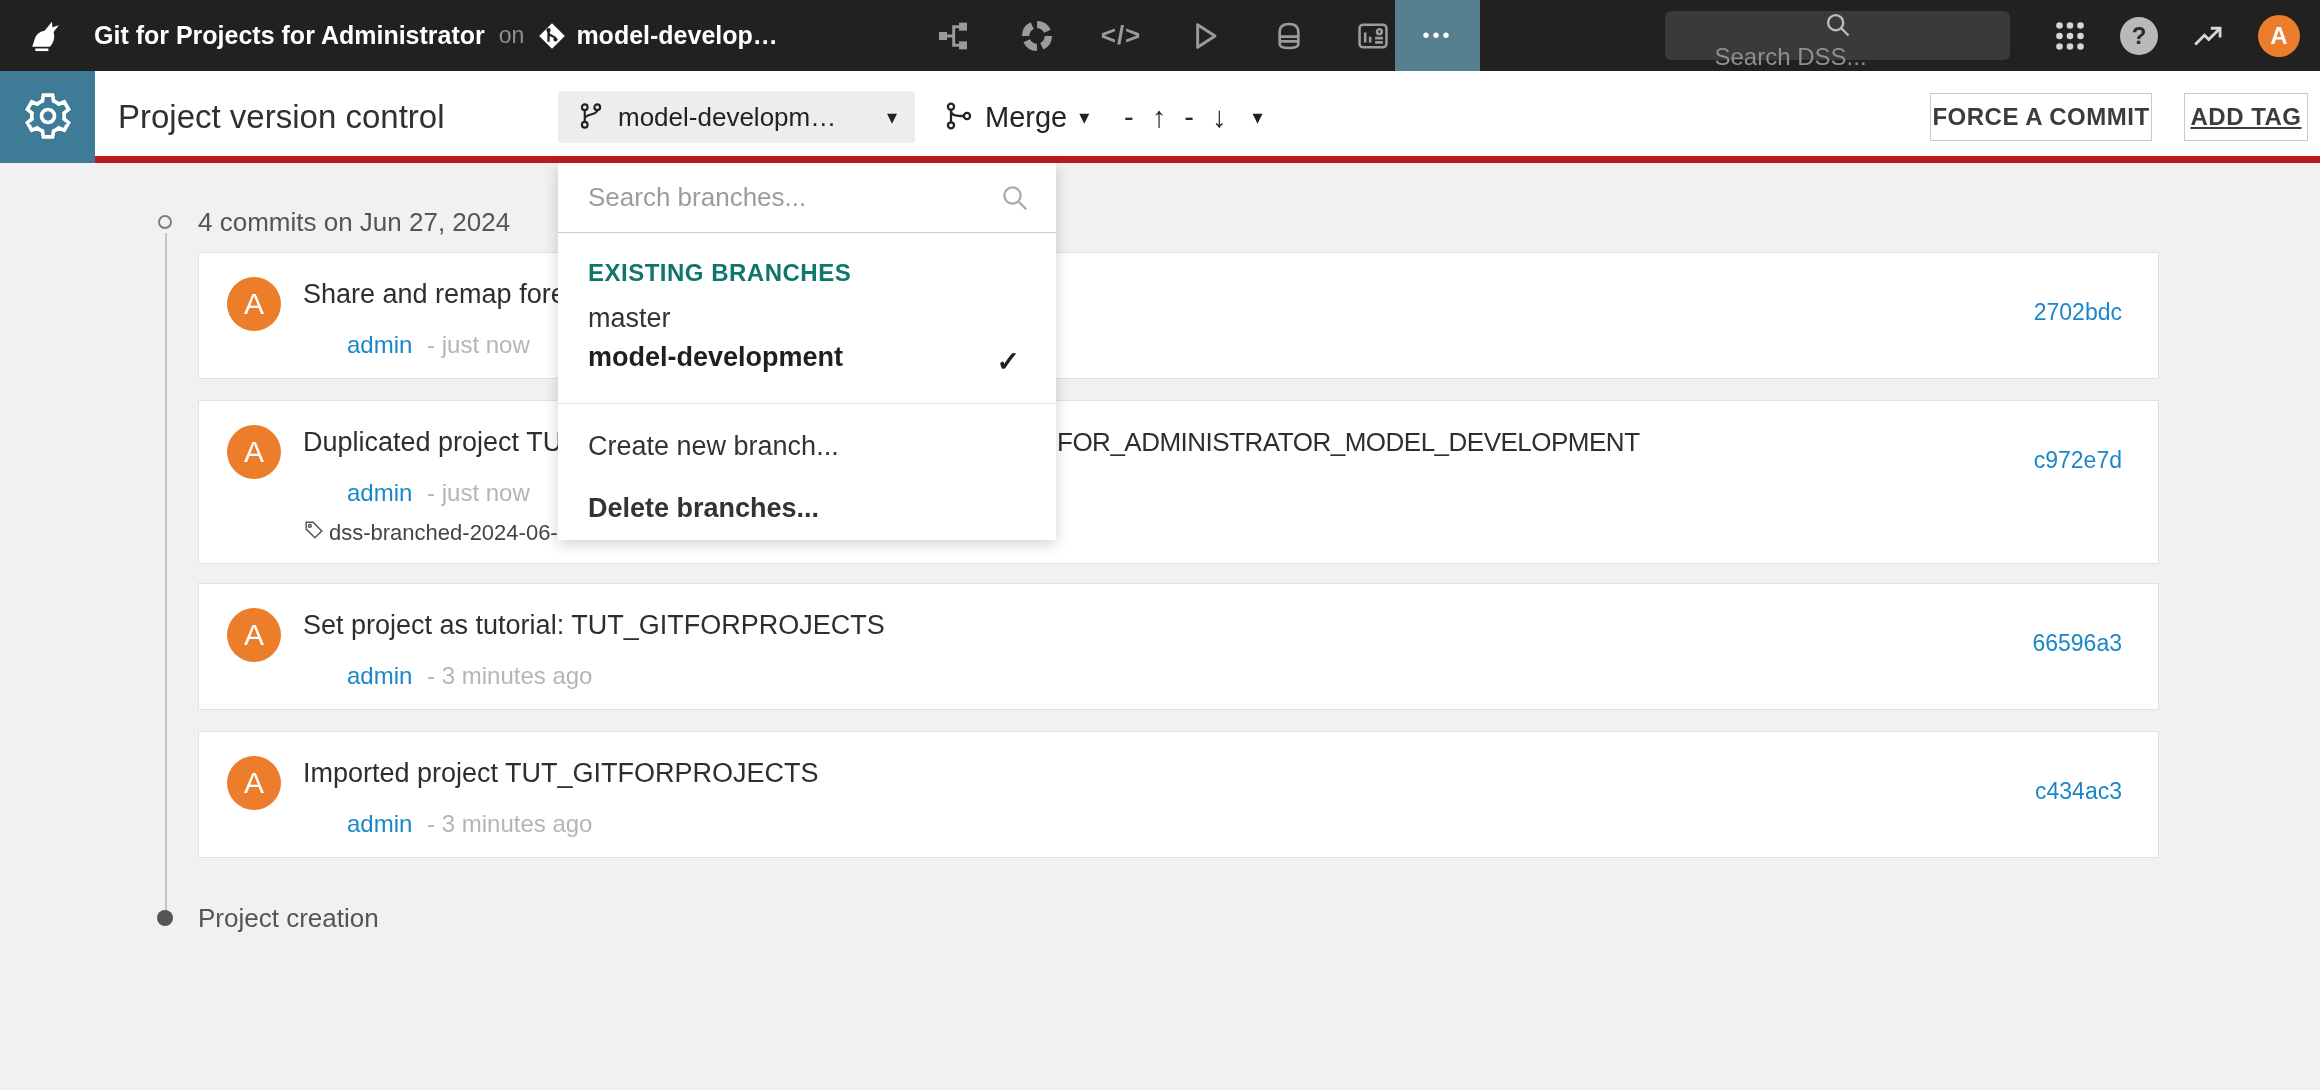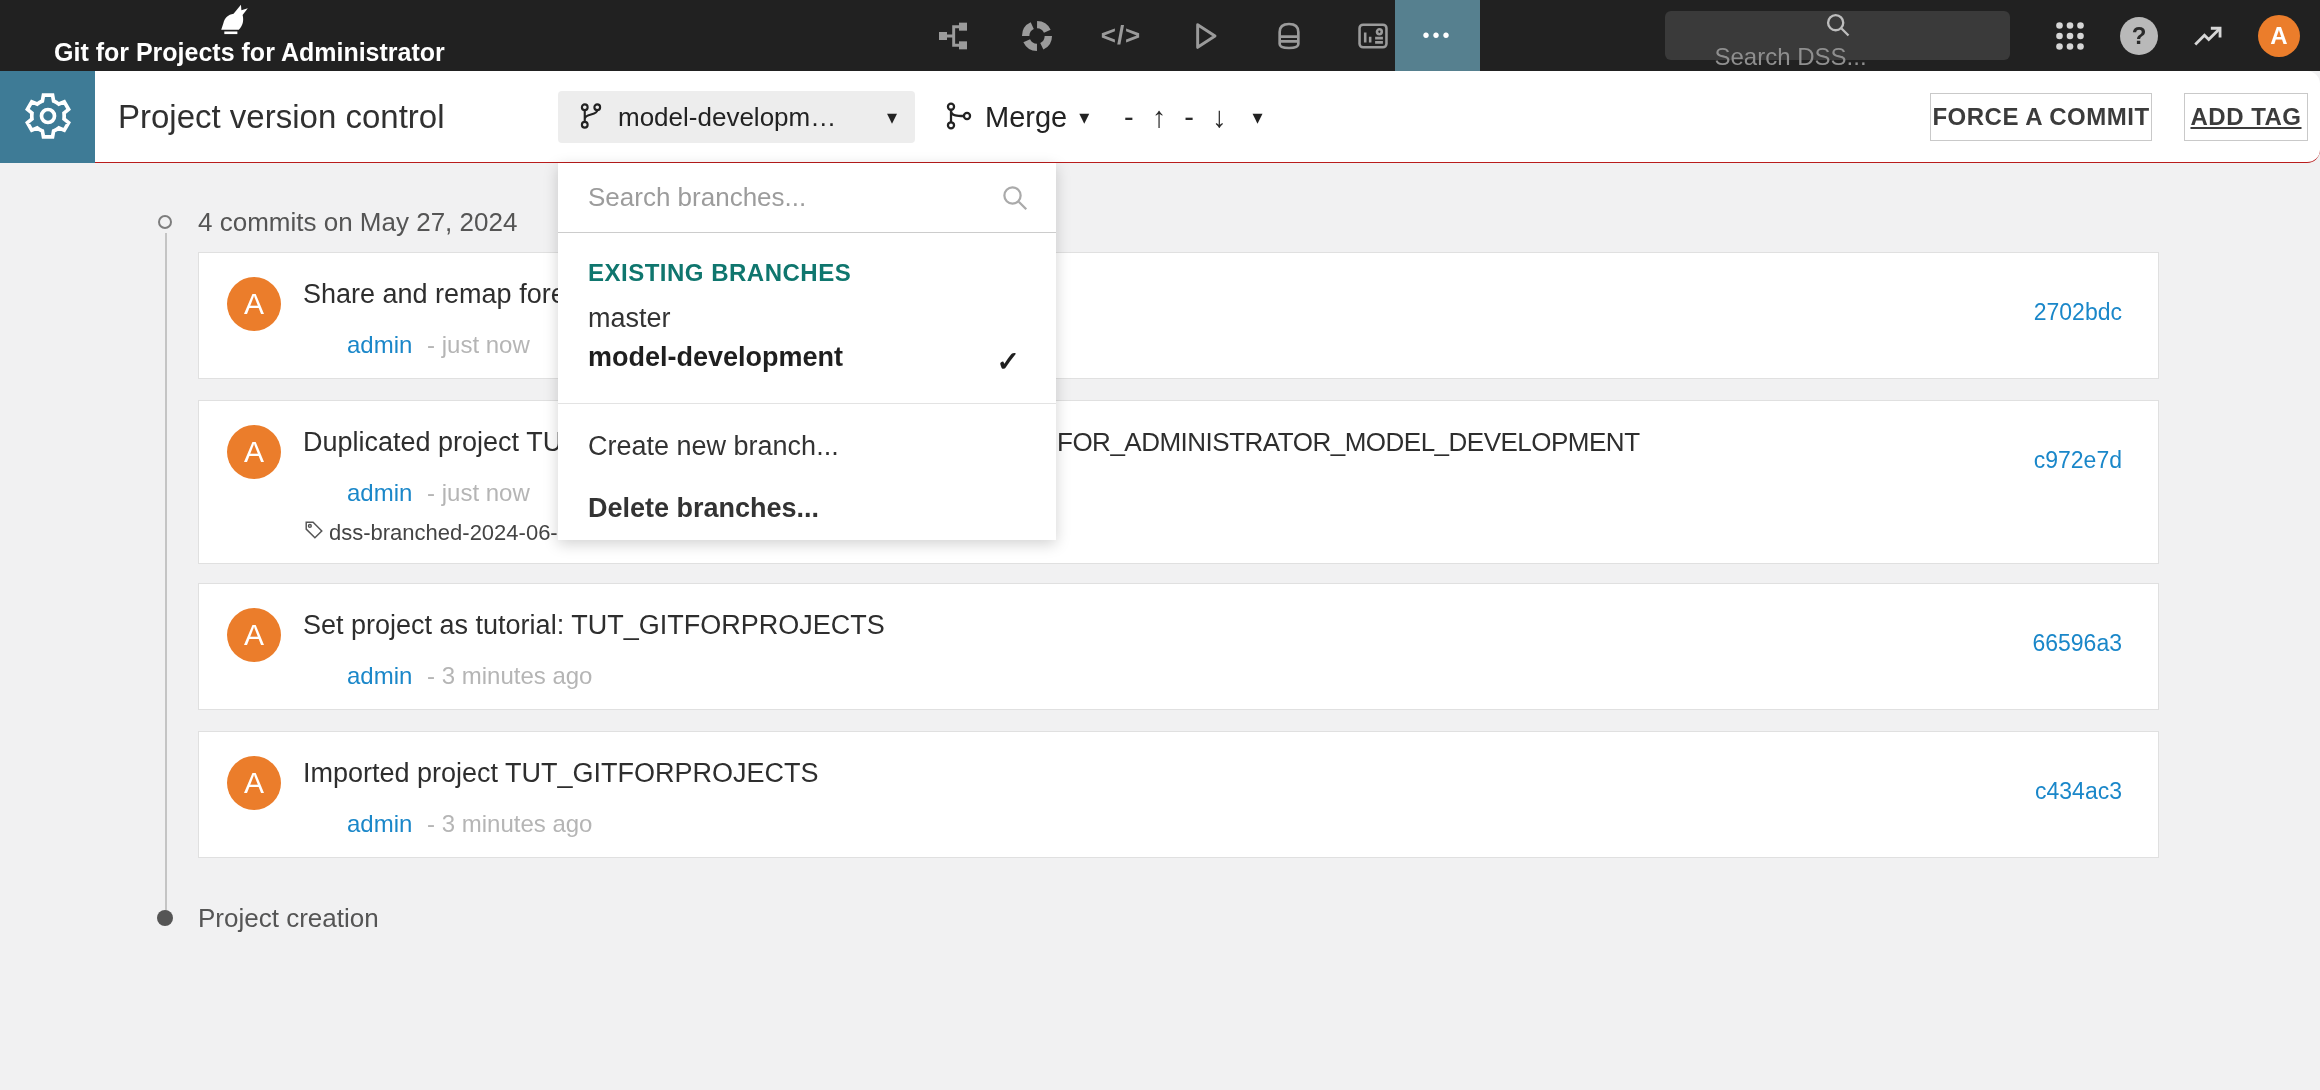--- a/index.html
+++ b/index.html
@@ -1,39 +1,39 @@
 <!DOCTYPE html>
 <html><head>
 <meta charset="utf-8">
 <style>
   * { margin:0; padding:0; box-sizing:border-box; }
   html,body { width:2320px; height:1090px; overflow:hidden; }
   body { font-family:"Liberation Sans", sans-serif; background:#F1F1F2; position:relative; }
 
   
   .topbar { position:absolute; left:0; top:0; width:2320px; height:71px; background:#212121; }
-  .tb-left { position:absolute; left:26px; top:0; height:71px; display:flex; align-items:center;flex-direction:column; }
+  .tb-left { position:absolute; left:26px; top:0; height:71px; display:flex; align-items:center; }
   .tb-logo { width:40px; height:40px; display:flex; align-items:center; justify-content:center; }
   .tb-title { margin-left:28px; color:#fff; font-size:25px; font-weight:bold; white-space:nowrap; }
   .tb-on { margin:0 14px; color:#8f8f8f; font-size:23px; }
   .tb-diamond { width:28px; height:28px; margin-right:10px; display:flex; align-items:center; }
   .tb-branch { color:#fff; font-size:25px; font-weight:bold; white-space:nowrap; }
   .tb-icons { position:absolute; left:933px; top:0; height:71px; display:flex; align-items:center; gap:44px; }
   .tb-iconbtn { width:40px; height:40px; background:none; border:none; display:flex; align-items:center; justify-content:center; cursor:pointer; color:#9b9b9b; }
   .tb-code { font-size:26px; font-weight:bold; color:#9b9b9b; letter-spacing:1px; }
   .tb-more { position:absolute; left:1395px; top:0; width:85px; height:71px; background:#56808F; border:none; color:#fff; font-size:20px; letter-spacing:3px; cursor:pointer; }
   .tb-search { position:absolute; left:1665px; top:11px; width:345px; height:49px; background:#3a3a3a; border-radius:6px; display:flex; align-items:center; padding:0 16px;flex-direction:column; }
   .tb-search input { background:transparent; border:none; outline:none; color:#cfcfcf; font-size:24px; margin-left:14px; width:260px; font-family:"Liberation Sans",sans-serif; }
   .tb-search input::placeholder { color:#8f8f8f; }
   .tb-right { position:absolute; left:2050px; top:0; height:71px; display:flex; align-items:center; gap:30px; }
   .helpcircle { width:38px; height:38px; border-radius:50%; background:#b9b9b9; color:#2a2a2a; font-size:24px; font-weight:bold; display:flex; align-items:center; justify-content:center; border:none; cursor:pointer; }
   .avatar-top { width:42px; height:42px; border-radius:50%; background:#EB7D2B; color:#fff; font-size:24px; font-weight:bold; display:flex; align-items:center; justify-content:center; border:none; cursor:pointer; }
 
   
-  .subheader { position:absolute; left:0; top:71px; width:2320px; height:92px; background:#fff; border-bottom:1px solid #b91c1c;border-radius:13px; }
+  .subheader { position:absolute; left:0; top:71px; width:2320px; height:92px; background:#fff; border-bottom:7px solid #b91c1c; }
   .gear-tile { position:absolute; left:0; top:0; width:95px; height:92px; background:#3E7B96; border:none; display:flex; align-items:center; justify-content:center; cursor:pointer; }
   .page-title { position:absolute; left:118px; top:0; height:92px; display:flex; align-items:center; font-size:33px; font-weight:400; color:#303030; }
   .branch-btn { position:absolute; left:558px; top:20px; width:357px; height:52px; background:#ededed; border:none; border-radius:4px; display:flex; align-items:center; padding:0 18px; cursor:pointer; font-family:"Liberation Sans",sans-serif; }
   .branch-btn .lbl { font-size:26px; color:#222; margin-left:12px; white-space:nowrap; }
   .branch-btn .caret { margin-left:auto; font-size:20px; color:#222; }
   .merge-btn { position:absolute; left:943px; top:20px; height:52px; background:none; border:none; display:flex; align-items:center; cursor:pointer; font-family:"Liberation Sans",sans-serif; }
   .merge-btn .lbl { font-size:29px; color:#222; margin-left:10px; }
   .merge-btn .caret { margin-left:12px; font-size:20px; color:#222; }
   .pushpull { position:absolute; left:1124px; top:20px; height:52px; display:flex; align-items:center; cursor:pointer; }
   .pushpull .status { font-size:29px; color:#2b2b2b; word-spacing:10px; }
@@ -222,21 +222,21 @@
     <span class="caret">▾</span>
   </div>
 
   <button class="hbtn force-btn">FORCE A COMMIT</button>
   <button class="hbtn addtag-btn">ADD TAG</button>
 </div>
 
 <main class="main">
   <div class="tl-line"></div>
   <div class="tl-circle"></div>
-  <div class="tl-label tl-group">4 commits on May 27, 2024</div>
+  <div class="tl-label tl-group">4 commits on Jun 27, 2024</div>
 
   <section class="card card1">
     <div class="c-avatar">A</div>
     <div class="c-msg">Share and remap foreig</div>
     <div class="c-meta">
       <a class="c-author">admin</a>
       <span class="c-time">- just now</span>
     </div>
     <a class="c-hash">2702bdc</a>
   </section>

